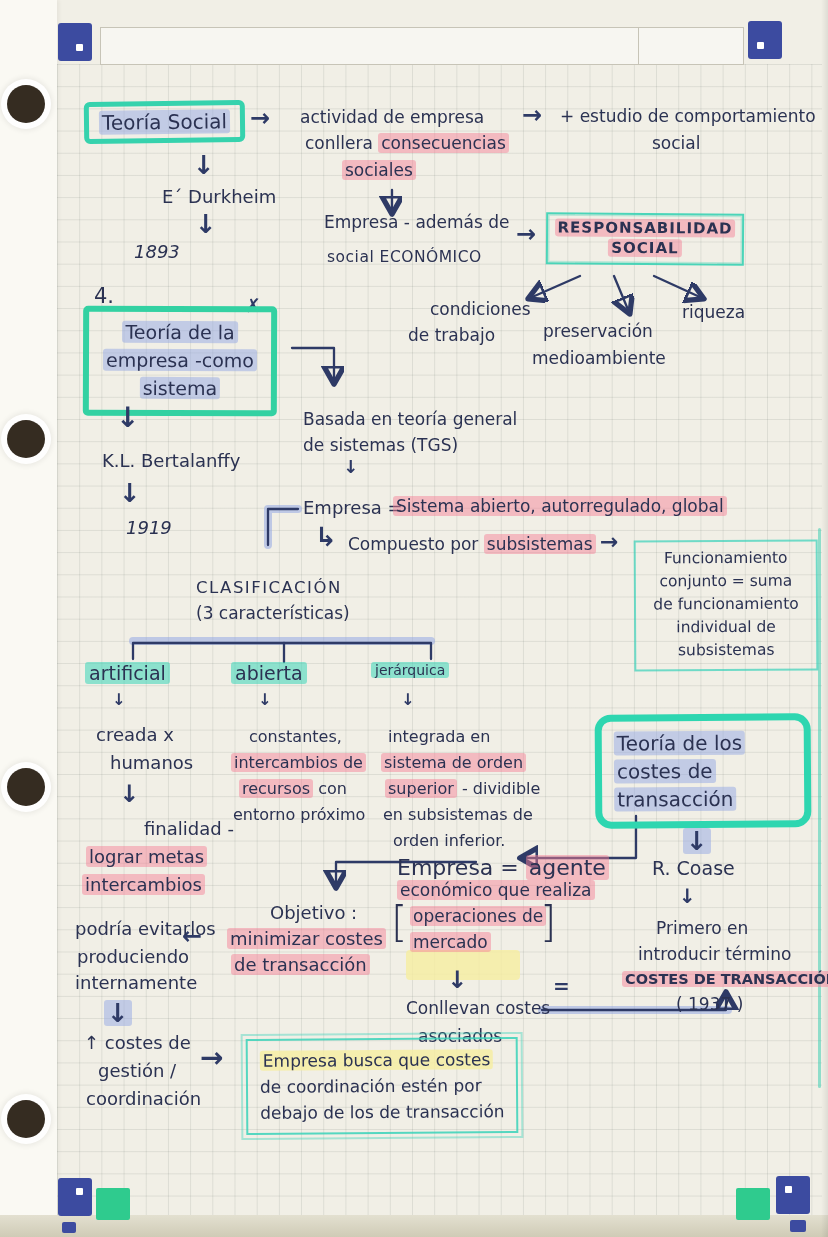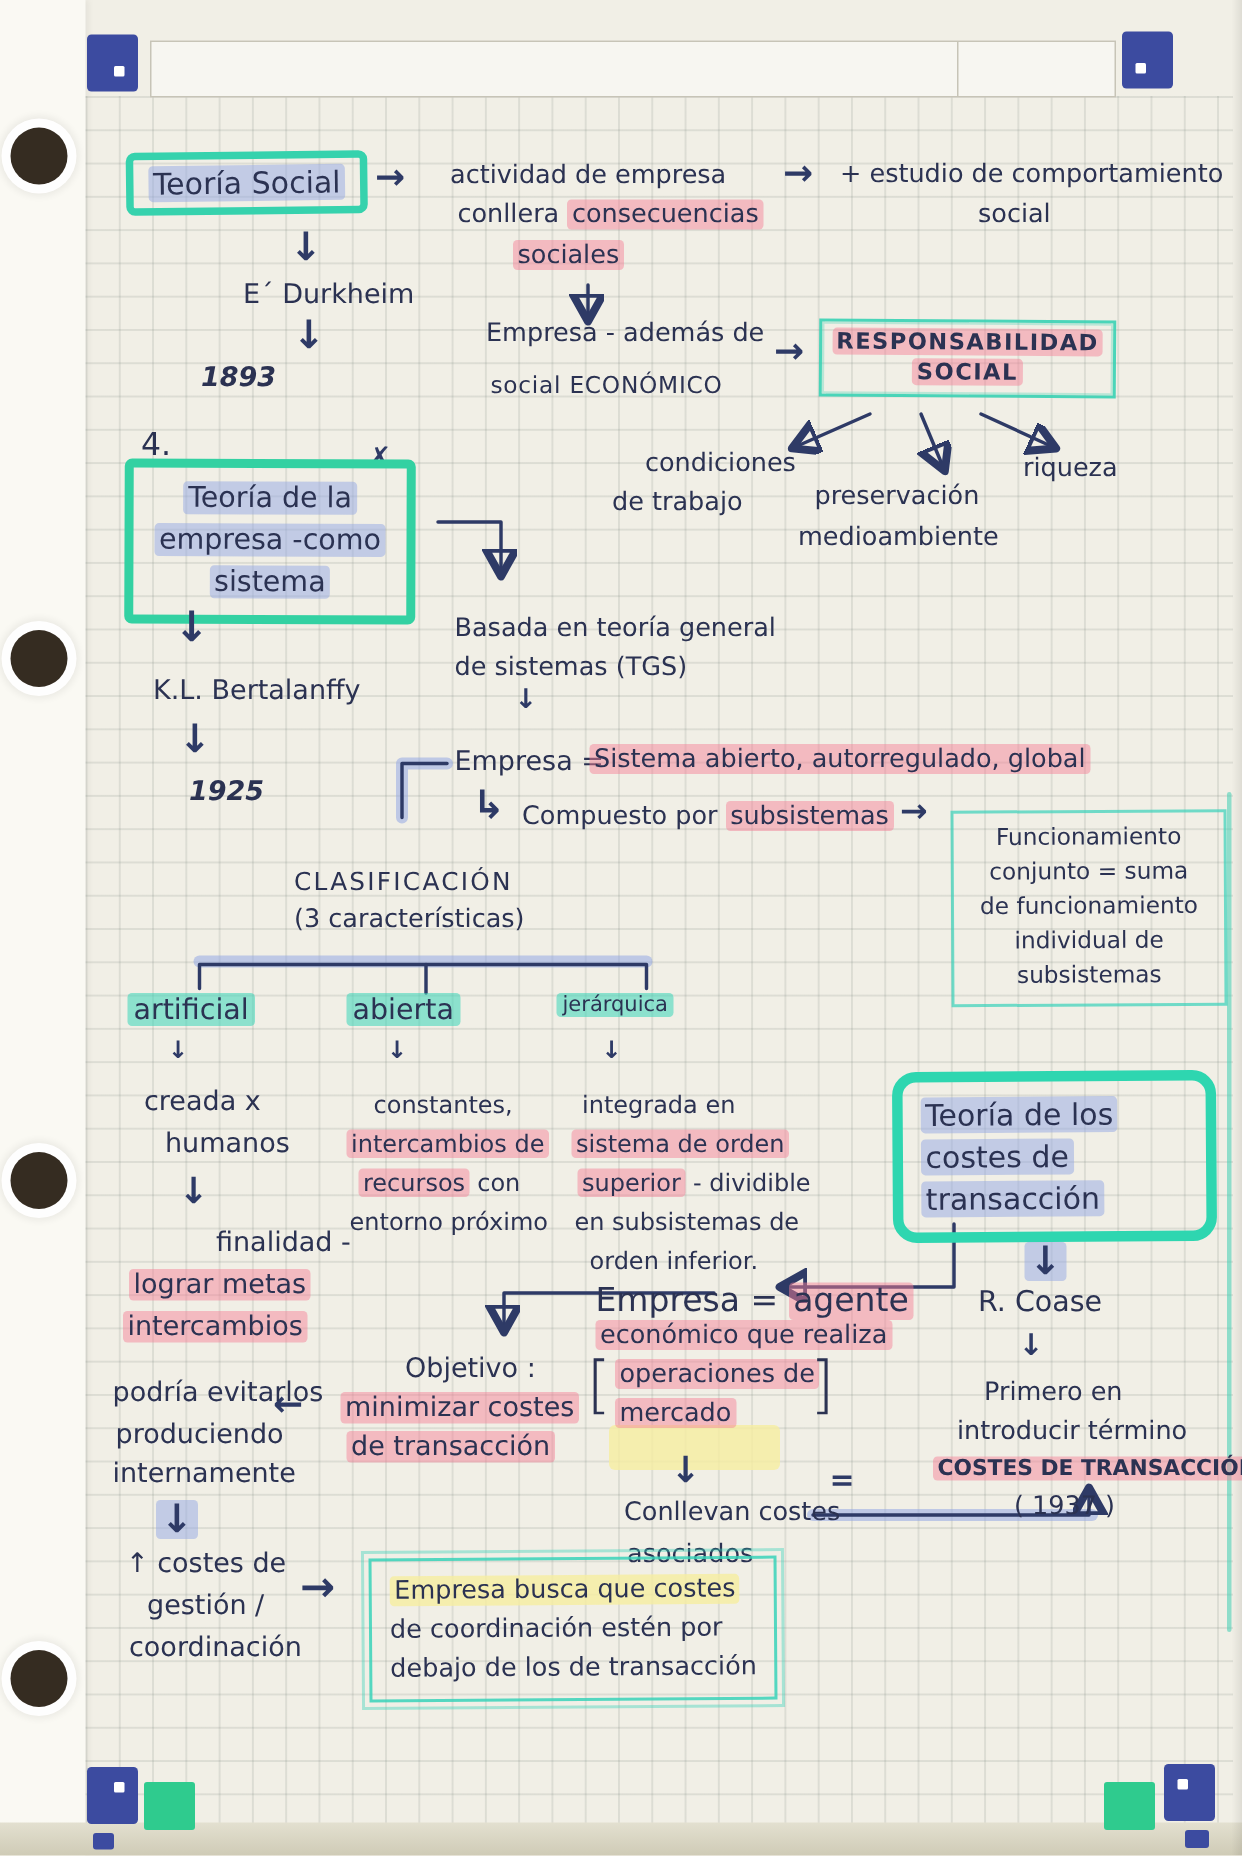--- a/index.html
+++ b/index.html
@@ -24,21 +24,21 @@
   .g-bl{border-bottom-width:5px;border-left-width:5px;border-bottom-left-radius:8px;}
   .g-br{border-bottom-width:5px;border-right-width:5px;border-bottom-right-radius:8px;}
   .mk .dot{position:absolute;width:7px;height:7px;background:#fff;border-radius:1px;}
   .sq-g{position:absolute;width:34px;height:32px;background:#2fcb8e;border-radius:2px;}
   .sq-b{position:absolute;background:#3c4ba0;border-radius:2px;}
   .title-box{position:absolute;left:100px;top:27px;width:642px;height:36px;border:1px solid #c7c4b7;background:rgba(255,255,255,0.45);}
   .title-box .div{position:absolute;left:537px;top:0;width:1px;height:100%;background:#c7c4b7;}
 
   
   .t{position:absolute;white-space:nowrap;color:#2b3252;line-height:1.25;}
-  .it{font-style:italic;font-weight:bold;}
+  .it{font-style:italic;}
   .b{font-weight:bold;}
   .hp{background:rgba(244,128,150,0.48);border-radius:3px;padding:0 3px;}
   .hb{background:rgba(148,168,228,0.50);border-radius:3px;padding:0 3px;}
   .ht{background:rgba(56,214,184,0.55);border-radius:3px;padding:0 4px;}
   .hy{background:rgba(246,238,160,0.8);border-radius:3px;padding:0 3px;}
   .ar{position:absolute;color:#2e3a66;font-weight:bold;line-height:1;}
 
   .box-social{position:absolute;left:84px;top:101px;border:5px solid #36d2ad;border-radius:6px;padding:4px 10px;font-size:20px;transform:rotate(-0.7deg);}
   .box-resp{position:absolute;left:546px;top:213px;width:194px;border:2.5px solid rgba(56,210,180,0.9);box-shadow:inset 0 0 0 1.5px rgba(56,210,180,0.3);padding:4px 0 6px;text-align:center;font-size:15px;font-weight:bold;letter-spacing:1px;transform:rotate(0.4deg);}
   .box-sis{position:absolute;left:83px;top:306px;width:170px;border:6px solid #33d1a2;border-radius:5px;padding:6px 6px 8px;font-size:19px;line-height:28px;text-align:center;transform:rotate(0.2deg);}
@@ -145,21 +145,21 @@
   <div class="ar" style="left:245px;top:296px;font-size:19px;font-weight:normal">✗</div>
   <div class="box-sis">
     <div><span class="hb">Teoría de la</span></div>
     <div><span class="hb">empresa -como</span></div>
     <div><span class="hb">sistema</span></div>
   </div>
 
   <div class="ar" style="left:116px;top:404px;font-size:28px">↓</div>
   <div class="t" style="left:102px;top:450px;font-size:18px">K.L. Bertalanffy</div>
   <div class="ar" style="left:119px;top:480px;font-size:26px">↓</div>
-  <div class="t it" style="left:126px;top:517px;font-size:18px">1925</div>
+  <div class="t it" style="left:126px;top:517px;font-size:18px">1919</div>
 
   <div class="t" style="left:303px;top:409px;font-size:17px">Basada en teoría general</div>
   <div class="t" style="left:303px;top:435px;font-size:17px">de sistemas  (TGS)</div>
   <div class="ar" style="left:343px;top:458px;font-size:18px">↓</div>
 
   <div class="t" style="left:303px;top:497px;font-size:18px">Empresa =</div>
   <div class="t" style="left:393px;top:496px;font-size:17px"><span class="hp">Sistema abierto, autorregulado, global</span></div>
 
   <div class="ar" style="left:315px;top:524px;font-size:26px">↳</div>
   <div class="t" style="left:348px;top:534px;font-size:17px"><span>Compuesto por</span> <span class="hp">subsistemas</span></div>
@@ -215,21 +215,21 @@
   <div class="t" style="left:676px;top:994px;font-size:17px">( 1937 )</div>
 
   <div class="yellow-patch"></div>
   <div class="t" style="left:397px;top:854px;font-size:22px"><span>Empresa = </span><span class="hp">agente</span></div>
   <div class="t" style="left:397px;top:880px;font-size:17px"><span class="hp">económico que realiza</span></div>
   <div class="bigbr" style="left:391px;top:902px">[</div>
   <div class="t" style="left:410px;top:906px;font-size:17px"><span class="hp">operaciones de</span></div>
   <div class="bigbr" style="left:540px;top:902px">]</div>
   <div class="t" style="left:410px;top:932px;font-size:17px"><span class="hp">mercado</span></div>
   <div class="ar" style="left:447px;top:968px;font-size:24px">↓</div>
-  <div class="t" style="left:416px;top:998px;font-size:17px">Conllevan costes</div>
+  <div class="t" style="left:406px;top:998px;font-size:17px">Conllevan costes</div>
   <div class="t" style="left:418px;top:1026px;font-size:17px">asociados</div>
   <div class="ar" style="left:553px;top:976px;font-size:20px">=</div>
 
   <div class="t" style="left:270px;top:902px;font-size:18px">Objetivo :</div>
   <div class="t" style="left:227px;top:928px;font-size:18px"><span class="hp">minimizar costes</span></div>
   <div class="t" style="left:231px;top:954px;font-size:18px"><span class="hp">de transacción</span></div>
   <div class="ar" style="left:182px;top:924px;font-size:24px">←</div>
 
   <div class="t" style="left:75px;top:918px;font-size:18px">podría evitarlos</div>
   <div class="t" style="left:77px;top:946px;font-size:18px">produciendo</div>

